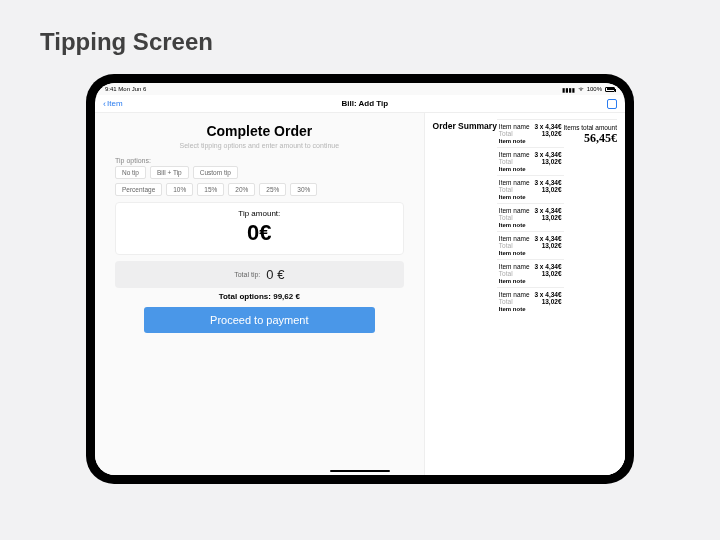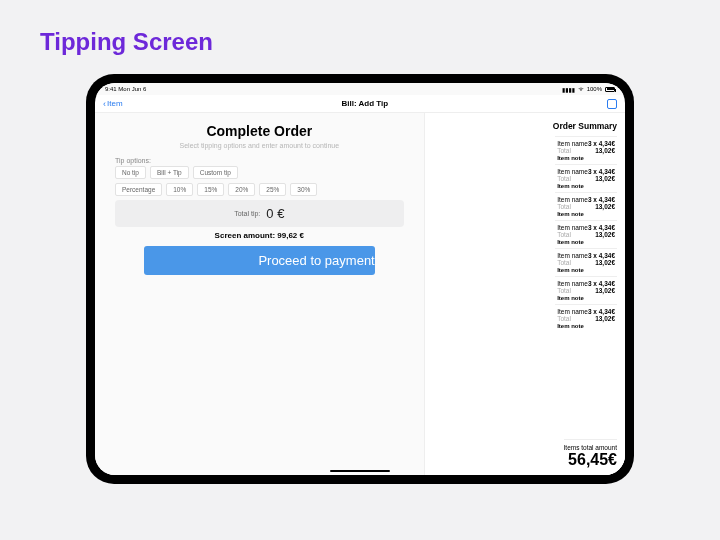--- a/index.html
+++ b/index.html
@@ -5,21 +5,21 @@
   * { box-sizing: border-box; margin: 0; padding: 0; }
   body {
     width: 720px; height: 540px;
     background: #f2f2f3;
     font-family: -apple-system, "Helvetica Neue", Arial, sans-serif;
     padding: 28px 40px;
     position: relative;
     overflow: hidden;
   }
   .page-title {
-    color: #6d28d9;
+    color: #404040;
     font-size: 24px;
     font-weight: 700;
     margin-bottom: 18px;
   }
   .tablet {
     width: 548px; height: 410px;
     margin: 0 auto;
     background: #000;
     border-radius: 28px;
     padding: 9px;
@@ -49,21 +49,21 @@
     display: flex; align-items: center; justify-content: space-between;
     padding: 0 8px;
     border-bottom: 0.5px solid #eee;
   }
   .back { color: #2a7cf0; font-size: 8px; display:flex; align-items:center; gap:1px;}
   .chev { font-size: 9px; }
   .nav-title { font-size: 8px; font-weight: 600; }
   .nav-action { width: 10px; height: 10px; border:1px solid #2a7cf0; border-radius:2px; }
   .body { flex:1; display:flex; background:#fafafa; }
   .left { flex: 1 1 62%; padding: 8px 20px; }
-  .right { flex: 1 1 38%; background:#fff; border-left:0.5px solid #eee; padding: 6px 8px; display:flex; flex-direction:column;align-items:flex-end; }
+  .right { flex: 1 1 38%; background:#fff; border-left:0.5px solid #eee; padding: 6px 8px; display:flex; flex-direction:row; }
   .h1 { font-size: 14px; font-weight: 700; text-align:center; margin: 2px 0 3px; }
   .sub { font-size: 7px; color:#b6b6b6; text-align:center; margin-bottom: 8px; }
   .lbl { font-size: 7px; color:#888; margin: 2px 0; }
   .chip-row { display:flex; flex-wrap:wrap; gap:4px; margin-bottom: 4px; }
   .chip {
     font-size: 6.5px; color:#666; background:#fff;
     border:0.5px solid #e2e2e2; border-radius:2px;
     padding: 2px 6px;
   }
   .card {
@@ -75,33 +75,33 @@
   .strip {
     background:#eeeeef; border-radius:4px;
     display:flex; justify-content:center; align-items:center; gap:6px;
     padding: 6px 0; margin: 4px 0;
   }
   .strip .k { font-size: 7px; color:#666; }
   .strip .v { font-size: 13px; font-weight: 400; color:#222; }
   .total-row { text-align:center; font-size:8px; font-weight:700; margin: 4px 0 6px; }
   .btn {
     width: 80%; margin: 4px auto 0; display:block;
-    background:#4a97e8; color:#fff; font-size:13px;
-    border:none; border-radius:3px; padding: 7px 0; text-align:right;
+    background:#4a97e8; color:#fff; font-size:11px;
+    border:none; border-radius:3px; padding: 7px 0; text-align:center;
   }
   .sum-title { font-size: 8.5px; font-weight:600; text-align:center; padding:2px 0 5px; }
   .items { flex:1; overflow:hidden; }
   .item { border-top:0.5px solid #eee; padding: 3px 2px 3px; }
   .line1 { display:flex; justify-content:space-between; font-size:6.5px; }
   .line2 { display:flex; justify-content:space-between; font-size:6.5px; color:#aaa; }
   .price, .subtotal { font-weight:600; color:#000; }
   .note { font-size:6px; font-weight:600; margin-top:1px;}
   .footer { border-top:0.5px solid #eee; padding-top:4px; text-align:right; }
   .footer .k { font-size:6.5px; }
-  .footer .v { font-size:16px; font-weight:700; }
+  .footer .v { font-size:12px; font-weight:700;font-family:Liberation Serif, serif; }
   .home { position:absolute; bottom:3px; left:50%; transform:translateX(-50%); width:60px; height:2.5px; background:#000; border-radius:2px; }
 </style>
 </head>
 <body>
 
 <div class="page-title">Tipping Screen</div>
 
 <div class="tablet">
   <div class="screen">
 
@@ -139,28 +139,32 @@
           </div>
         <div class="chip-row">
             <span class="chip">Percentage</span>
             <span class="chip">10%</span>
             <span class="chip">15%</span>
             <span class="chip">20%</span>
             <span class="chip">25%</span>
             <span class="chip">30%</span>
           </div>
 
+        <div class="card">
+          <div class="card-lbl">Tip amount:</div>
+          <div class="big">0€</div>
+        </div>
 
         <div class="strip">
           <span class="k">Total tip:</span>
           <span class="v">0 €</span>
         </div>
 
         <div class="total-row">
-          <span>Screen amount:</span>
+          <span>Total options:</span>
           <span>99,62 €</span>
         </div>
 
         <button class="btn">Proceed to payment</button>
       </div>
 
       <div class="right">
         <div class="sum-title">Order Summary</div>
         <div class="items">
             <div class="item">

